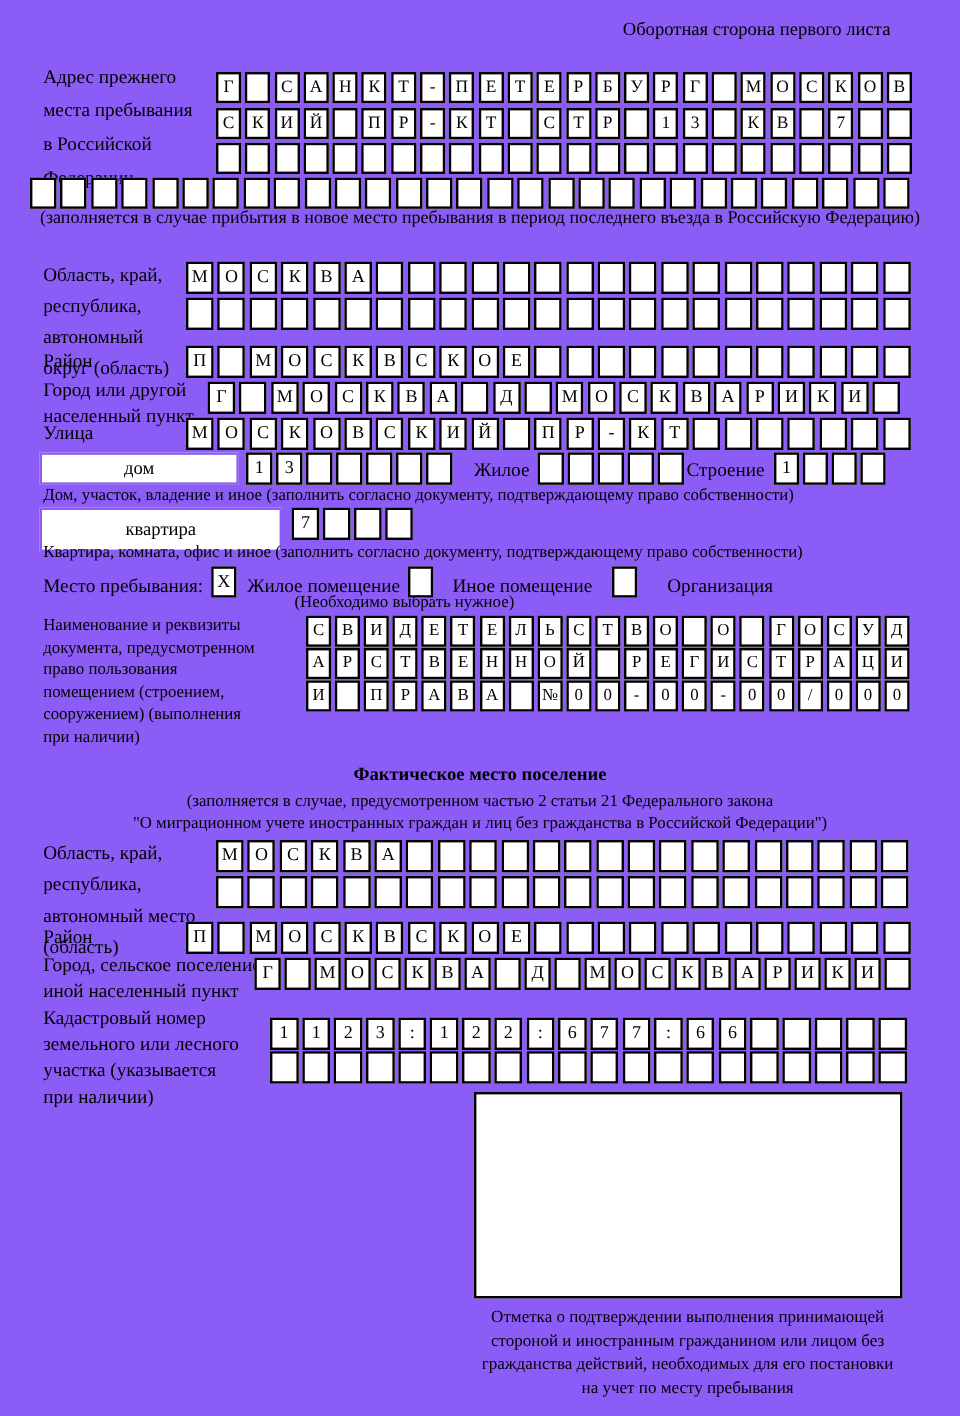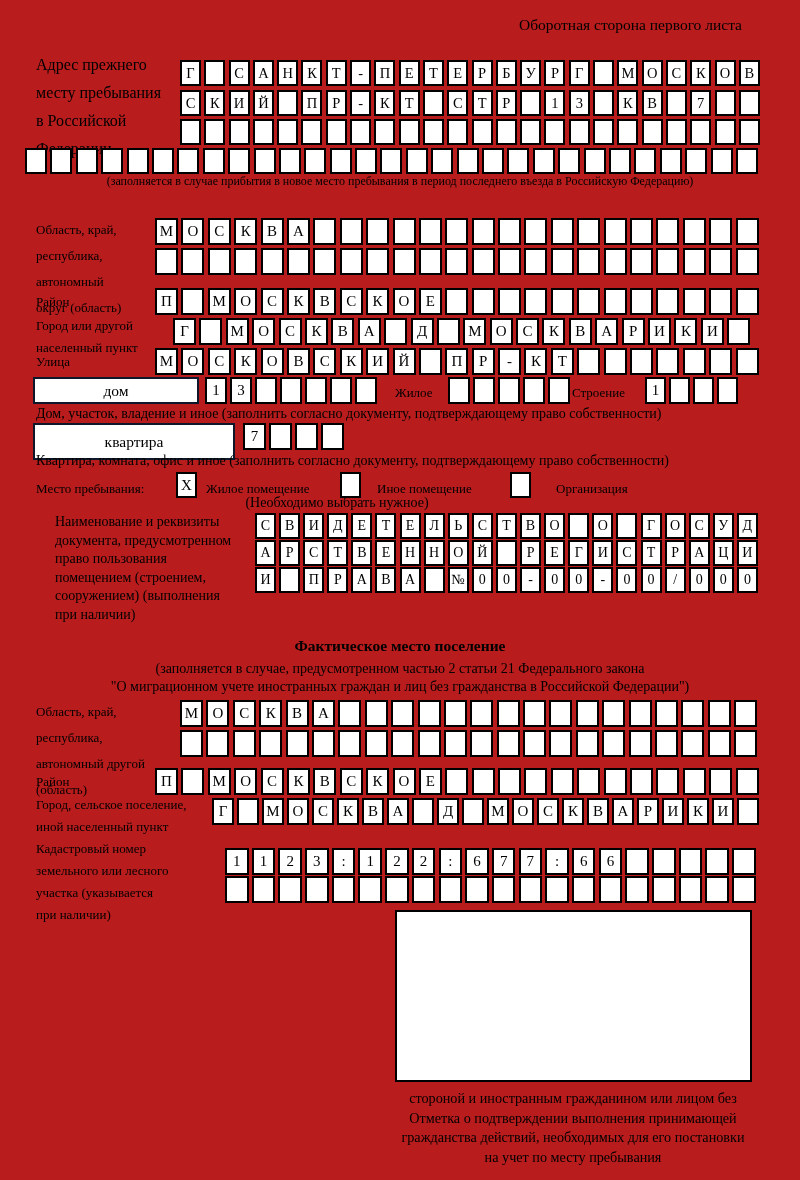--- a/index.html
+++ b/index.html
@@ -1,45 +1,45 @@
 <!DOCTYPE html>
 <html><head>
 <meta charset="utf-8">
 <style>
   html,body{margin:0;padding:0;background:#fff;}
-  .page{position:relative;width:800px;height:1180px;background:#b91c1c;overflow:hidden;
+  .page{position:relative;width:800px;height:1180px;background:#8b5cf6;overflow:hidden;
         font-family:"Liberation Serif",serif;color:#000;text-decoration:underline;}
   .hdr{position:absolute;top:16px;right:58px;font-size:15.5px;}
-  .lbl{position:absolute;font-size:13px;line-height:26px;white-space:nowrap;}
-  .lbl.small{font-size:14px;line-height:18.6px;margin-left:19px;}
+  .lbl{position:absolute;font-size:16px;line-height:26px;white-space:nowrap;}
+  .lbl.small{font-size:14px;line-height:18.6px;}
   .lbl.lh28 div{line-height:28px;}
   .lbl.lh22 div{line-height:22px;}
   .boxrow{position:absolute;display:flex;gap:var(--g,3.4px);}
   .cell{box-sizing:border-box;flex:none;width:var(--w,23px);height:var(--h,27px);
         border:2px solid #000;display:flex;align-items:center;justify-content:center;
         font-size:var(--f,15px);font-family:"Liberation Serif",serif;background:#fff;}
-  .bigbox{position:absolute;box-sizing:border-box;border:2px solid #0f172a;background:#fff;
+  .bigbox{position:absolute;box-sizing:border-box;border:2px solid #8b5cf6;background:#fff;
         display:flex;align-items:center;justify-content:center;font-size:15.5px;}
-  .note{position:absolute;font-size:12px;white-space:nowrap;}
+  .note{position:absolute;font-size:15px;white-space:nowrap;}
   .note14{position:absolute;font-size:14px;white-space:nowrap;}
   .center{left:0;width:800px;text-align:center;}
   .title{position:absolute;font-weight:bold;font-size:16px;}
   .stamp{position:absolute;box-sizing:border-box;border:2px solid #000;background:#fff;}
   .caption{position:absolute;text-align:center;font-size:14.2px;line-height:19.5px;}
 </style>
 </head>
 <body>
 
 <div class="page">
 
   <div class="hdr">Оборотная сторона первого листа</div>
 
   <div class="lbl lh28" style="left:36px;top:51px;font-size:16px;">
       <div>Адрес прежнего</div>
-      <div>месту пребывания</div>
+      <div>места пребывания</div>
       <div>в Российской</div>
       <div>Федерации</div>
     </div>
   <div class="boxrow" style="left:180px;top:60px;--w:21px;--g:3.3px;--h:26px;--f:14.5px">
       <span class="cell">Г</span>
       <span class="cell"></span>
       <span class="cell">С</span>
       <span class="cell">А</span>
       <span class="cell">Н</span>
       <span class="cell">К</span>
@@ -417,21 +417,21 @@
       <span class="cell">0</span>
     </div>
 
   <div class="title center" style="top:637px;font-size:15.5px;">Фактическое место поселение</div>
   <div class="note14 center" style="top:661px;">(заполняется в случае, предусмотренном частью 2 статьи 21 Федерального закона</div>
   <div class="note14 center" style="top:679px;">"О миграционном учете иностранных граждан и лиц без гражданства в Российской Федерации")</div>
 
   <div class="lbl" style="left:36px;top:699px;">
       <div>Область, край,</div>
       <div>республика,</div>
-      <div>автономный другой</div>
+      <div>автономный место</div>
       <div>(область)</div>
     </div>
   <div class="boxrow" style="left:180px;top:700px;--w:23px;--g:3.4px;">
       <span class="cell">М</span>
       <span class="cell">О</span>
       <span class="cell">С</span>
       <span class="cell">К</span>
       <span class="cell">В</span>
       <span class="cell">А</span>
       <span class="cell"></span>
@@ -578,19 +578,19 @@
       <span class="cell"></span>
       <span class="cell"></span>
       <span class="cell"></span>
       <span class="cell"></span>
       <span class="cell"></span>
       <span class="cell"></span>
     </div>
 
   <div class="stamp" style="left:395px;top:910px;width:357px;height:172px;"></div>
   <div class="caption" style="left:373px;top:1089px;width:400px;">
+      <div>Отметка о подтверждении выполнения принимающей</div>
       <div>стороной и иностранным гражданином или лицом без</div>
-      <div>Отметка о подтверждении выполнения принимающей</div>
       <div>гражданства действий, необходимых для его постановки</div>
       <div>на учет по месту пребывания</div>
     </div>
 
 </div>
 
 </body></html>

